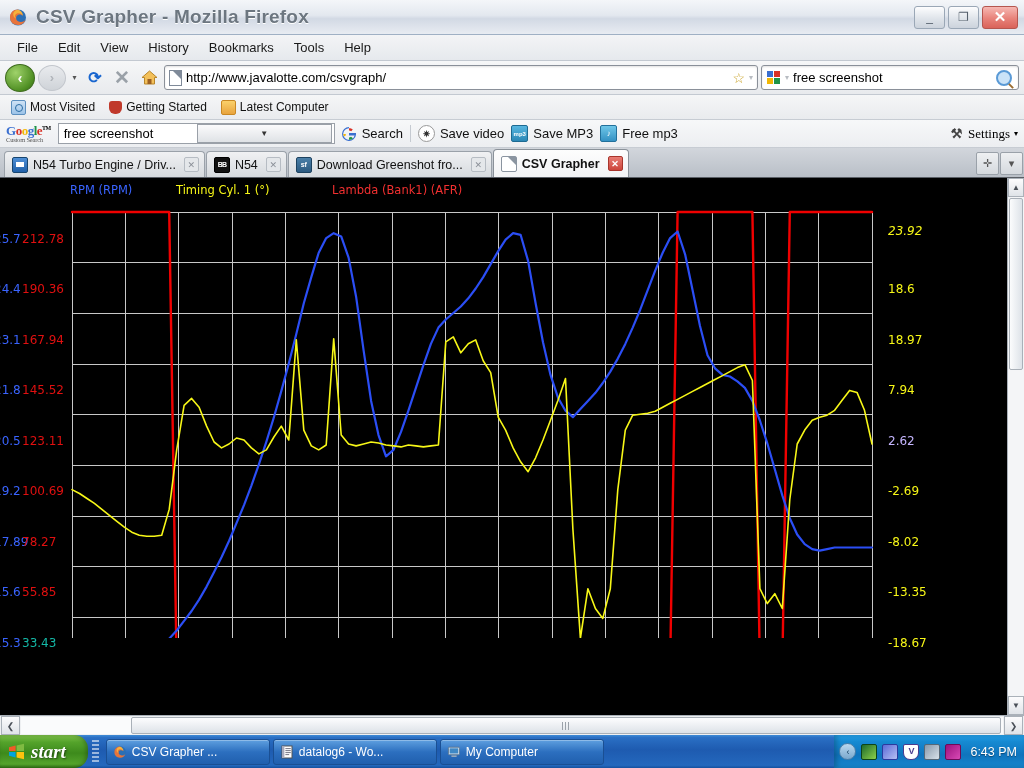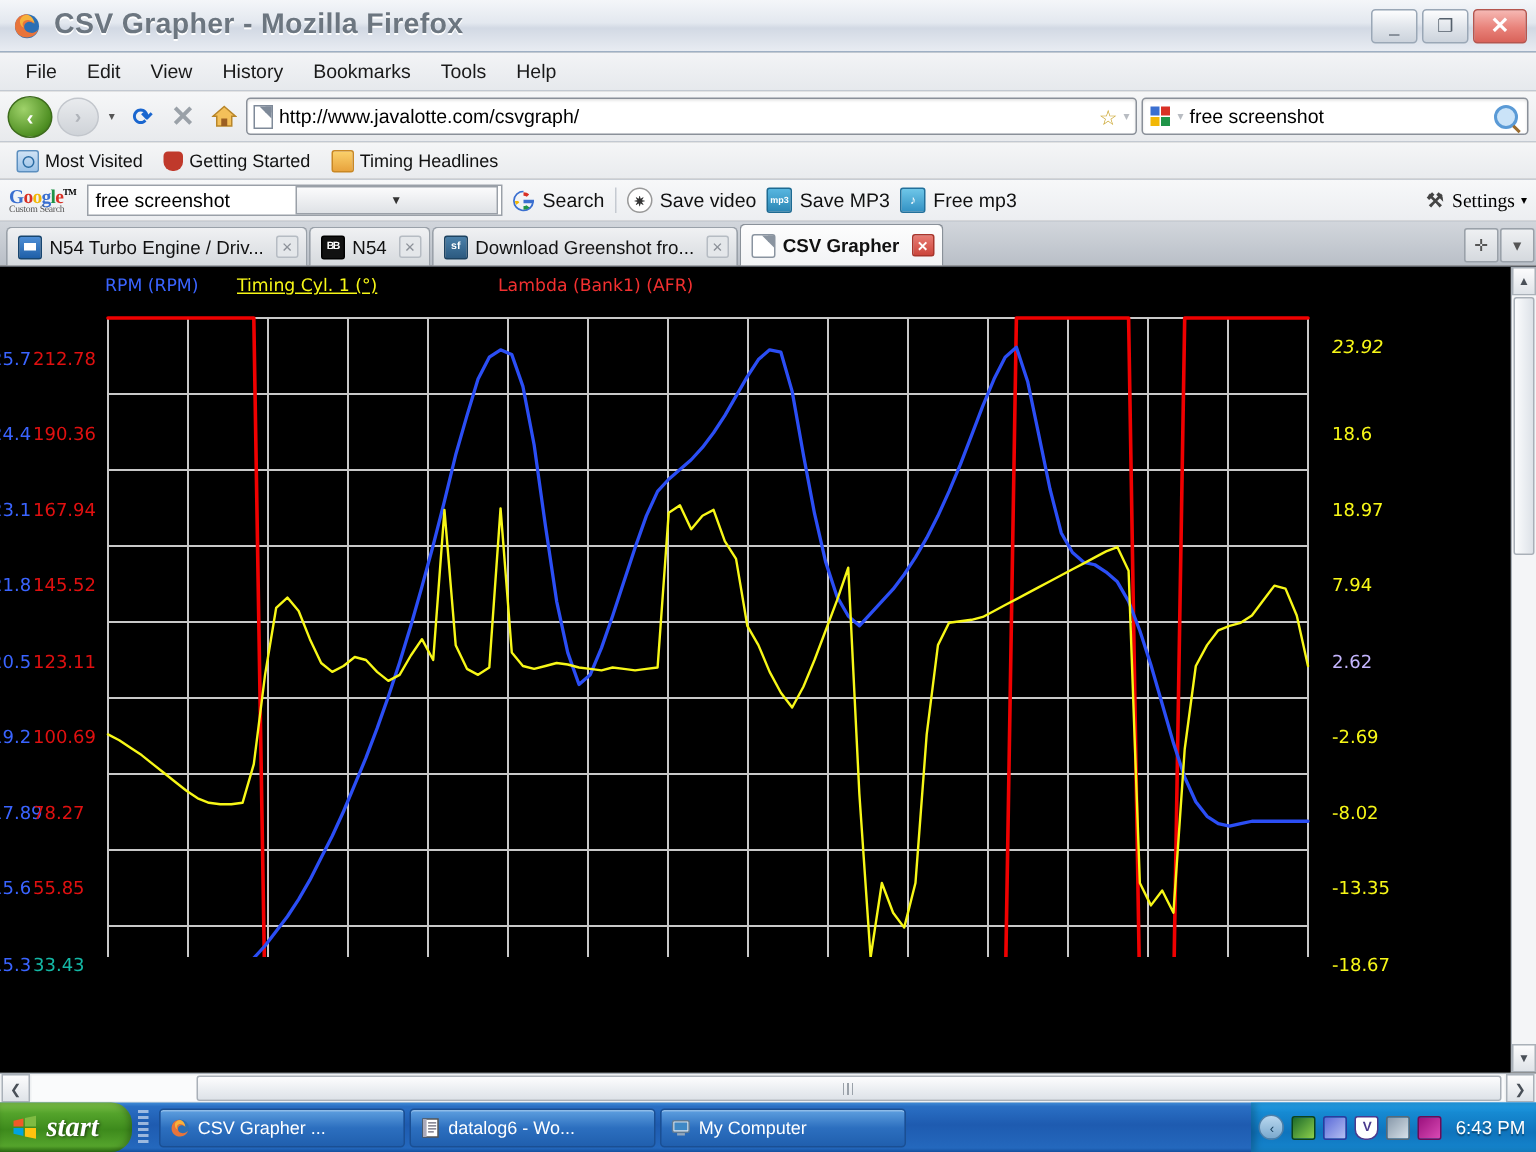--- a/index.html
+++ b/index.html
@@ -369,21 +369,21 @@
     <span class="bm">
       <span class="bm-ico ico-folder"></span>
       <span>Most Visited</span>
     </span>
     <span class="bm">
       <span class="bm-ico ico-red"></span>
       <span>Getting Started</span>
     </span>
     <span class="bm">
       <span class="bm-ico ico-rss"></span>
-      <span>Timing Headlines</span>
+      <span>Latest Computer</span>
     </span>
   </div>
 
   <div class="gtoolbar">
     <span class="g-logo">
       <span class="g-logo-top">
         <b>G</b><b>o</b><b>o</b><b>g</b><b>l</b><b>e</b><sup style="font-size:6px">TM</sup>
       </span>
       <span class="g-logo-sub">Custom Search</span>
     </span>
@@ -448,21 +448,21 @@
       <span class="tab-ctrl">▾</span>
     </span>
   </div>
 
   <div class="content">
     <div class="page">
       <div class="chart-wrap">
 
         <div class="legend">
           <span class="legend-item" style="left:70px;color:#3a64ff;">RPM (RPM)</span>
-          <span class="legend-item" style="left:158px;color:#f7f717;text-decoration:underline;">Timing Cyl. 1 (°)</span>
+          <span class="legend-item" style="left:176px;color:#f7f717;">Timing Cyl. 1 (°)</span>
           <span class="legend-item" style="left:332px;color:#f23030;">Lambda (Bank1) (AFR)</span>
         </div>
 
         <svg class="svg-plot" id="plot" width="1008" height="460">
             <rect x="72" y="34" width="800" height="456" fill="#000000"></rect>
             <g stroke="#c8c8c8" stroke-width="1" shape-rendering="crispEdges">
               <line x1="72" y1="34" x2="72" y2="490"></line>
               <line x1="125.33333333333334" y1="34" x2="125.33333333333334" y2="490"></line>
               <line x1="178.66666666666669" y1="34" x2="178.66666666666669" y2="490"></line>
               <line x1="232" y1="34" x2="232" y2="490"></line>

